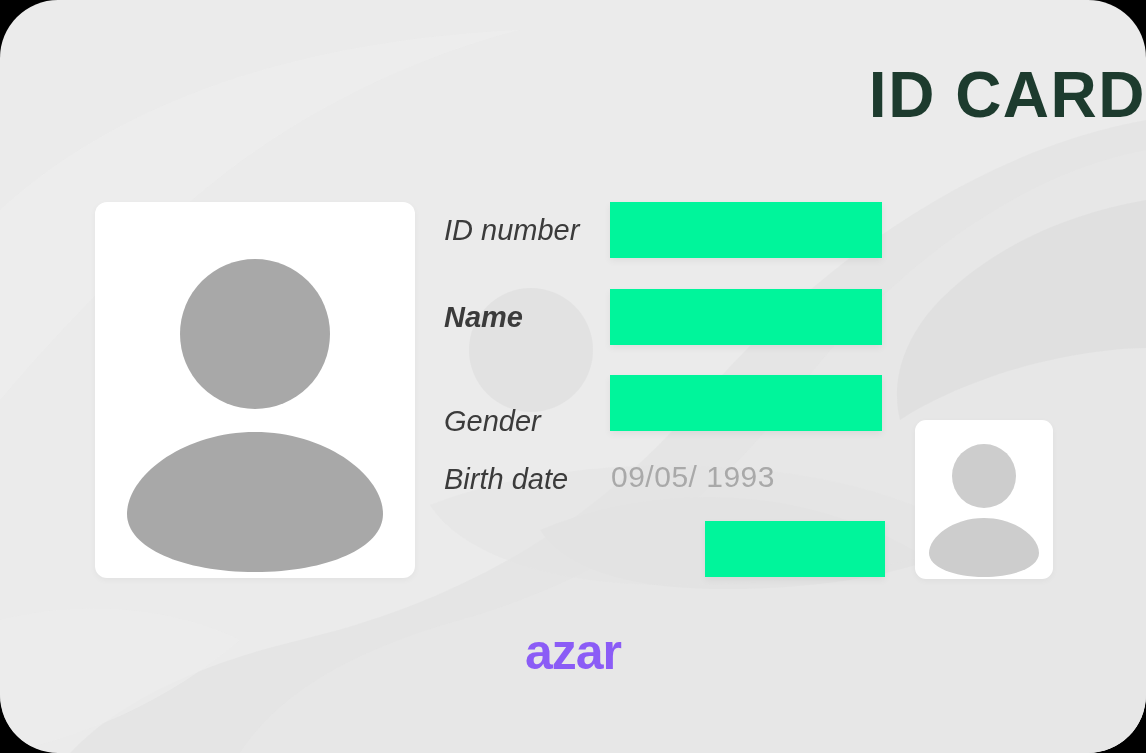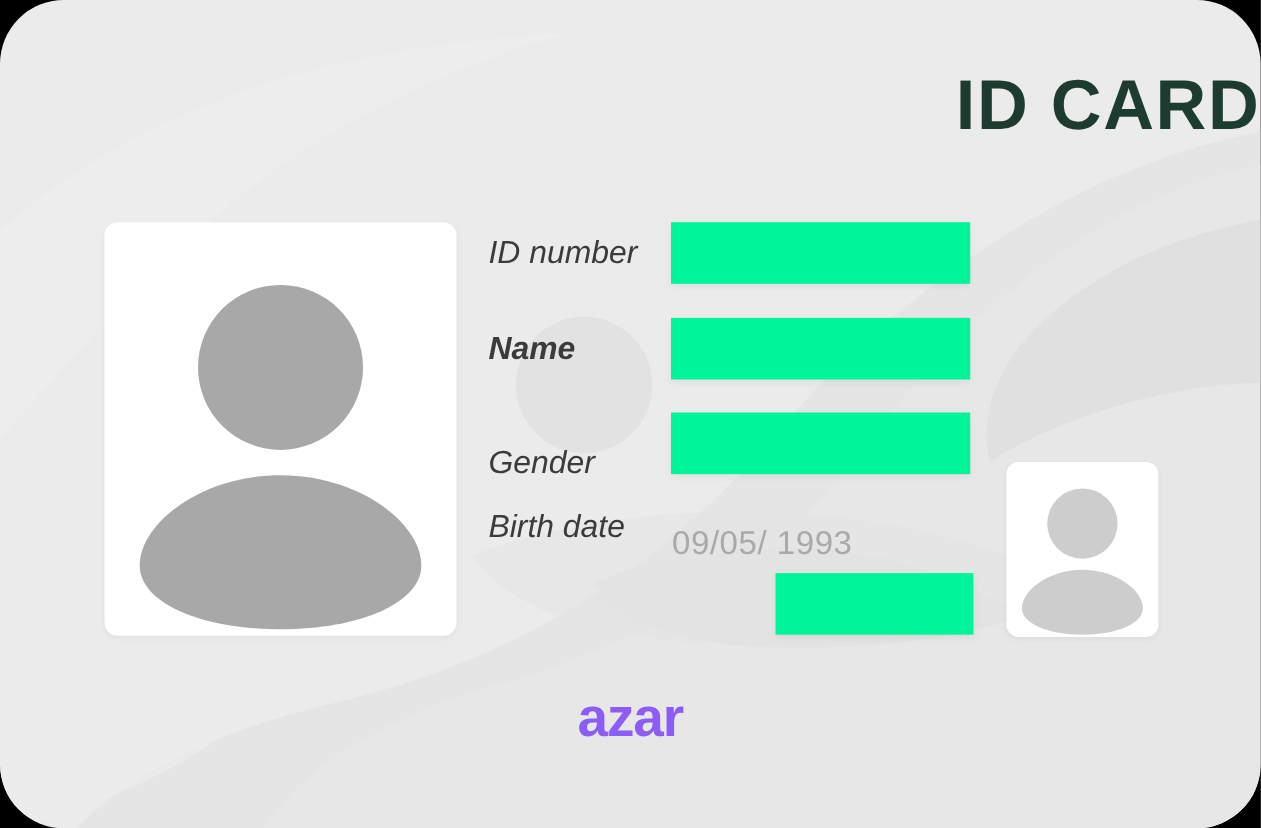--- a/index.html
+++ b/index.html
@@ -101,21 +101,21 @@
   #row0-label { top: 216px; }
   #row0-bar   { left: 610px; top: 202px; width: 272px; height: 56px; }
 
   #row1-label { top: 303px; font-weight: bold; }
   #row1-bar   { left: 610px; top: 289px; width: 272px; height: 56px; }
 
   #row2-label { top: 367px; margin-top: 40px; }
   #row2-bar   { left: 610px; top: 375px; width: 272px; height: 56px; }
 
   #row3-label { top: 465px; }
-  #row3-value { left: 611px; top: 480px; }
+  #row3-value { left: 611px; top: 462px; }
 
   #row4-label { top: 538px; }
   #row4-bar   { left: 705px; top: 521px; width: 180px; height: 56px; }
 
   
   #brand {
     position: absolute;
     left: 0;
     top: 627px;
     width: 1146px;

